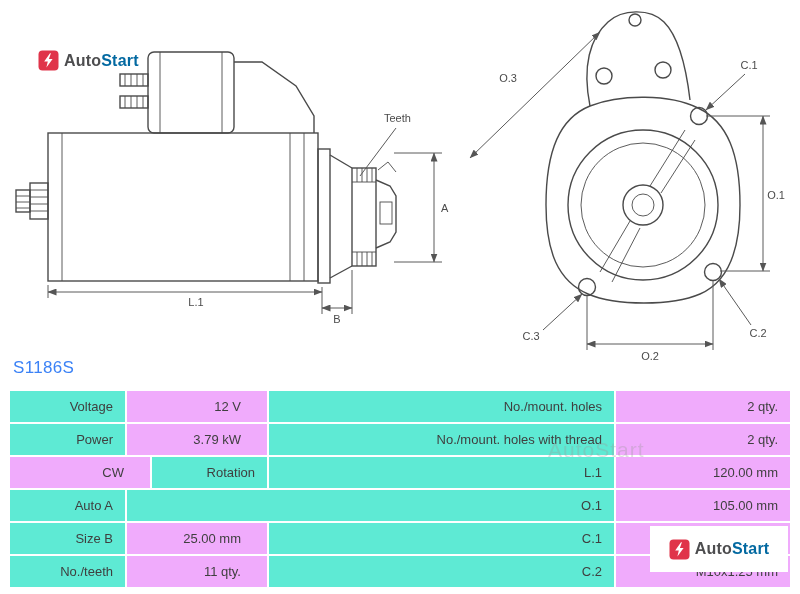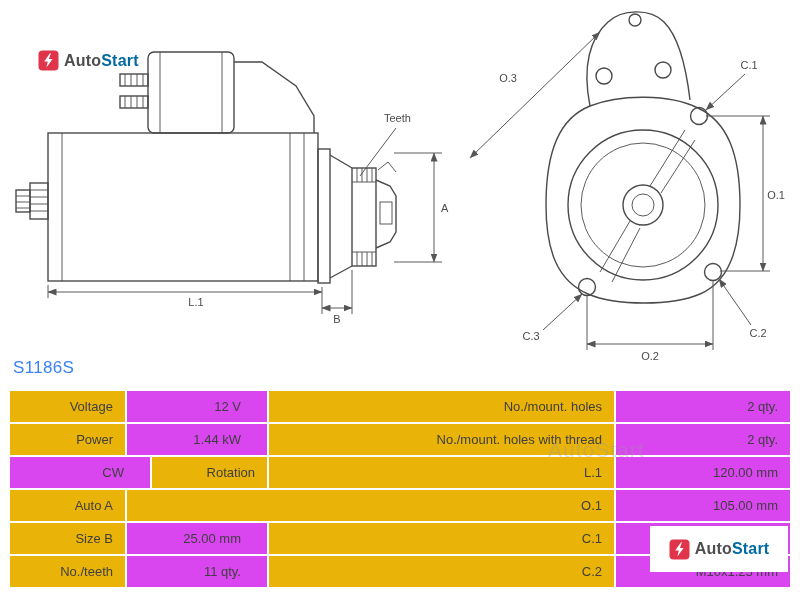--- a/index.html
+++ b/index.html
@@ -35,22 +35,22 @@
   }
 
   
   .spec-table{position:absolute;left:10px;top:391px;width:780px;}
   .row{display:flex;gap:2px;margin-bottom:2px;}
   .cell{
     height:31px;line-height:31px;font-size:13px;color:#3f3f3f;
     box-sizing:border-box;text-align:right;padding-right:12px;
     white-space:nowrap;overflow:hidden;
   }
-  .label{background:#eab308;}
-  .value{background:#d946ef;}
+  .label{background:#5eead4;}
+  .value{background:#f0abfc;}
   .c1{width:115px;}
   .c2{width:140px;padding-right:26px;}
   .c3{flex:1;}
   .c4{width:174px;}
 
   .watermark{
     position:absolute;left:548px;top:438px;z-index:5;
     font-size:21px;color:#9a9a9a;opacity:.32;pointer-events:none;
     letter-spacing:1px;
   }
@@ -207,21 +207,21 @@
 
   <div class="spec-table">
     <div class="row">
       <div class="cell label c1">Voltage</div>
       <div class="cell value c2">12 V</div>
       <div class="cell label c3">No./mount. holes</div>
       <div class="cell value c4">2 qty.</div>
     </div>
     <div class="row">
       <div class="cell label c1">Power</div>
-      <div class="cell value c2">1.44 kW</div>
+      <div class="cell value c2">3.79 kW</div>
       <div class="cell label c3">No./mount. holes with thread</div>
       <div class="cell value c4">2 qty.</div>
     </div>
     <div class="row">
       <div class="cell value c2">CW</div>
       <div class="cell label c1">Rotation</div>
       <div class="cell label c3">L.1</div>
       <div class="cell value c4">120.00 mm</div>
     </div>
     <div class="row">

